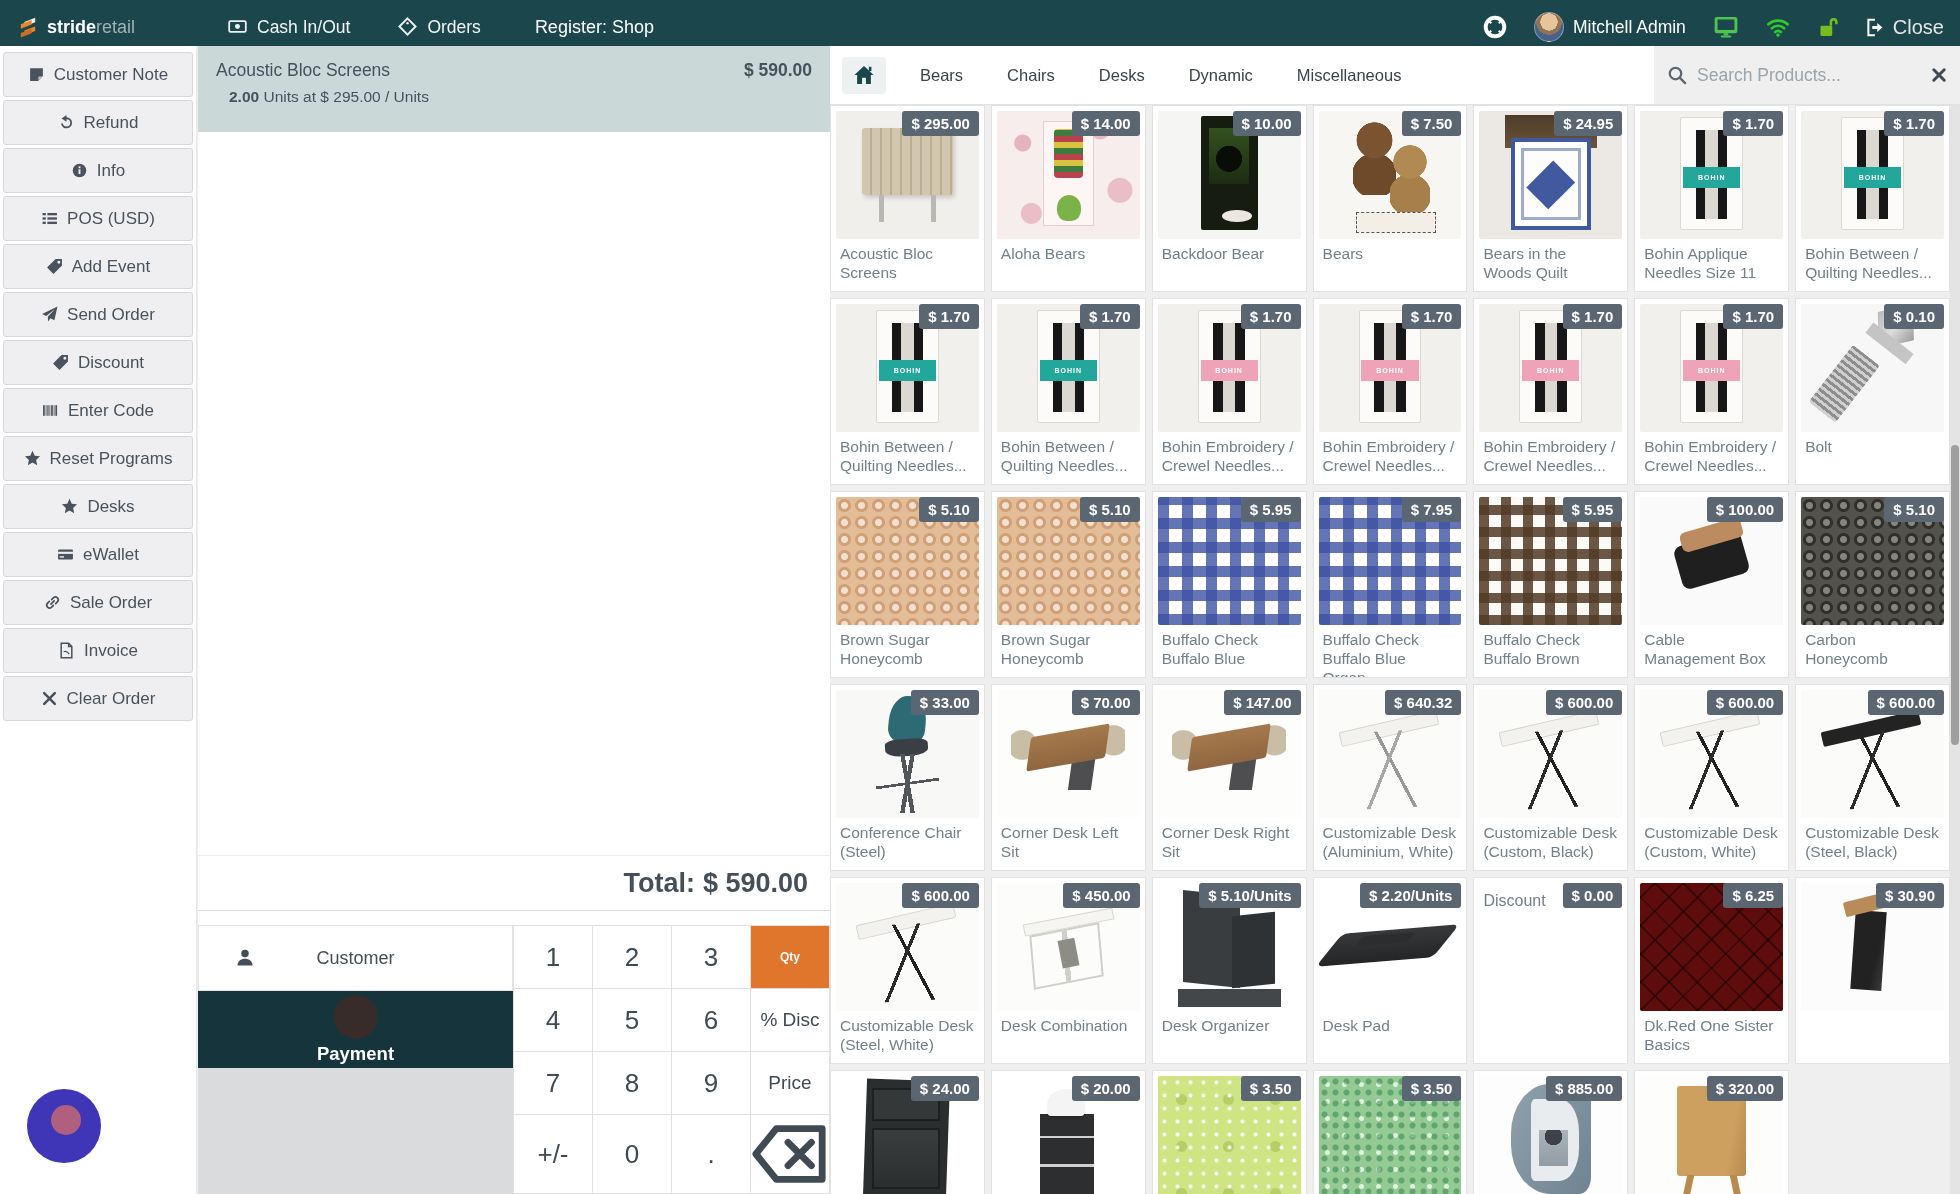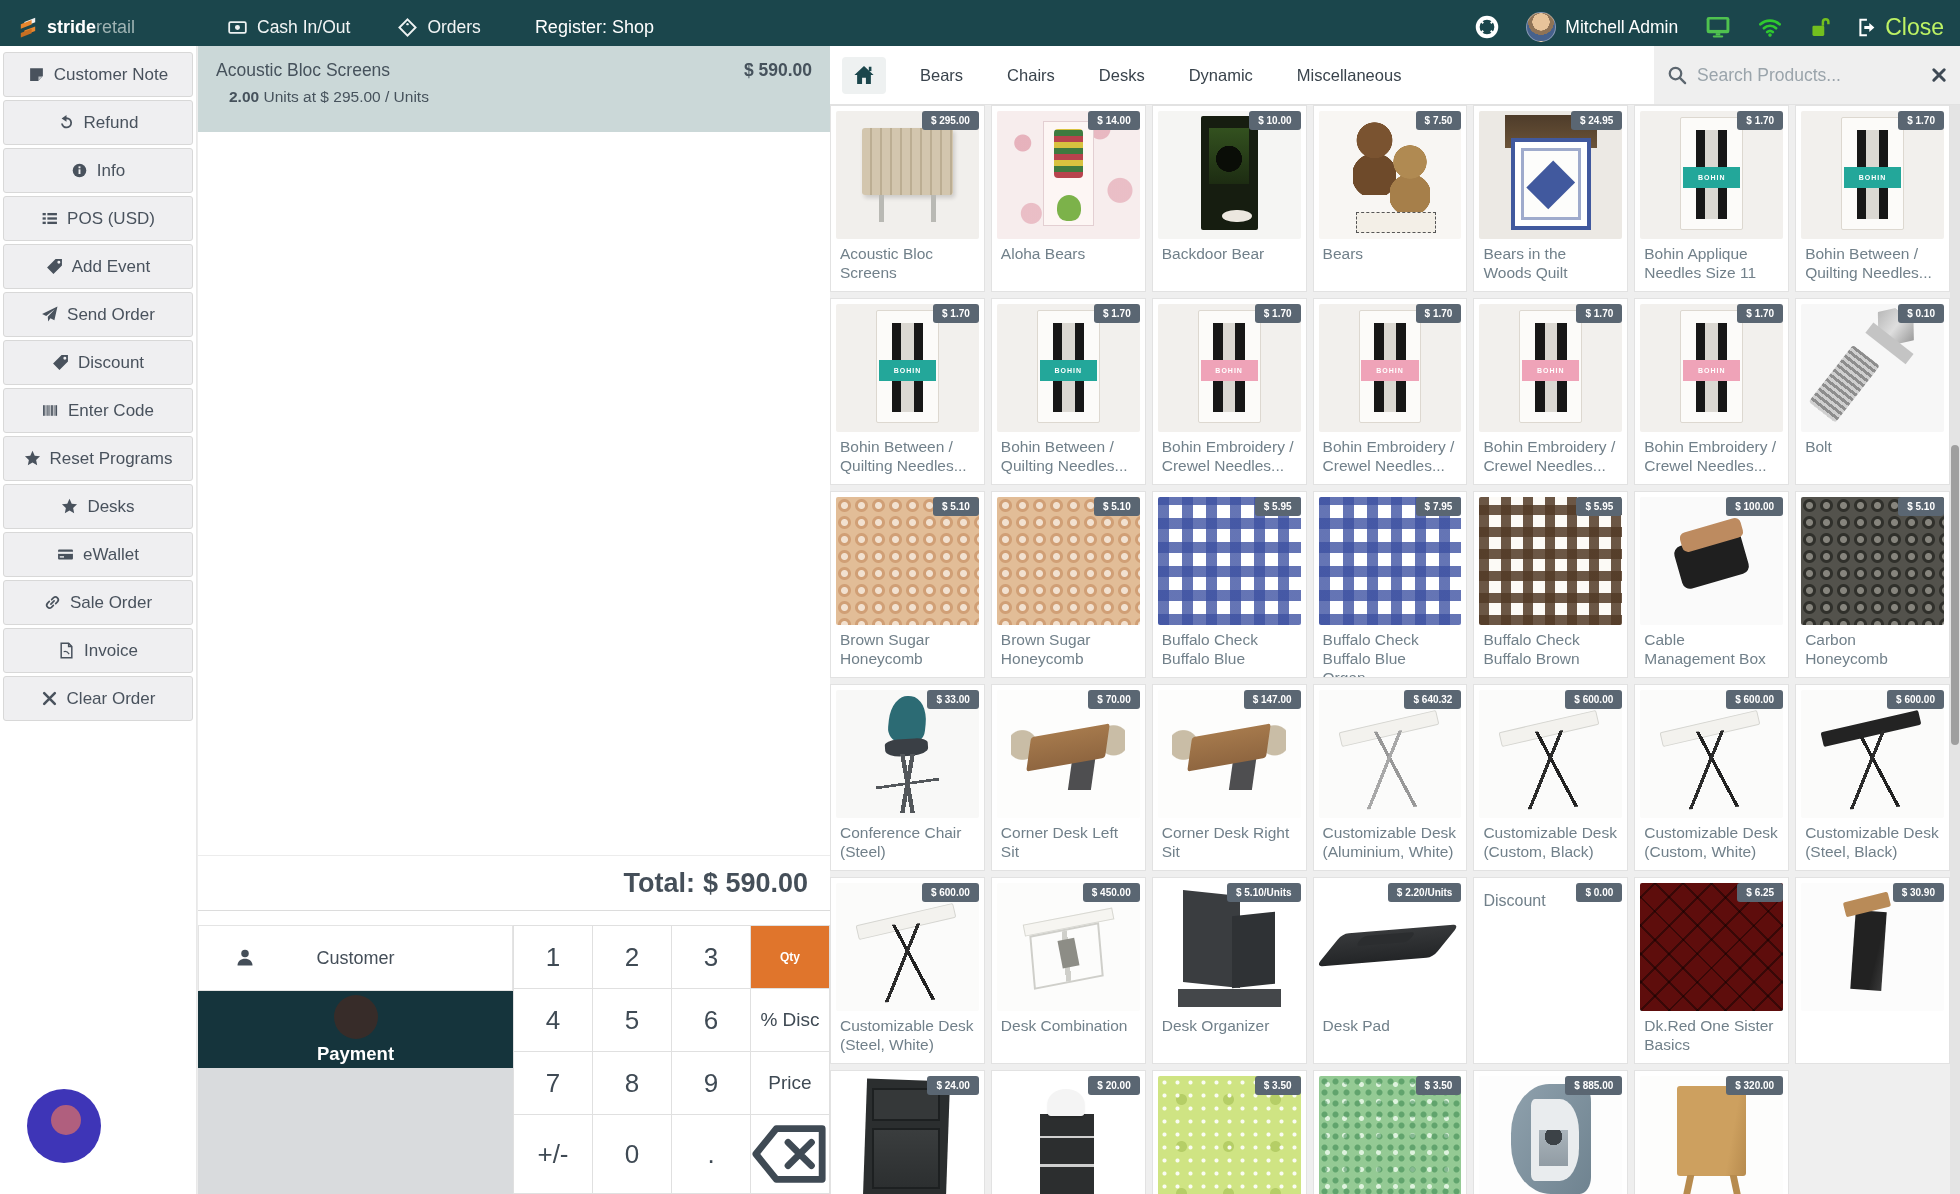--- a/index.html
+++ b/index.html
@@ -12,36 +12,36 @@
   body{font-family:"Liberation Sans",sans-serif;background:#fff;position:relative;color:#444}
   span[data-icon],div[data-icon]{display:inline-flex;align-items:center;justify-content:center}
   span[data-icon] svg,div[data-icon] svg{width:100%;height:100%;display:block}
 
   
   .navbar{position:absolute;top:0;left:0;right:0;height:54px;background:var(--navbar);display:flex;align-items:center;padding:12px 16px;color:#f2f5f5}
   .brand{display:flex;align-items:center;gap:7px;width:212px}
   .brand-mark{width:24px;height:24px}
   .brand-bold{font-size:18px;font-weight:700;color:#fff}
   .brand-light{font-size:18px;color:#9fb3b3}
-  .nav-item{display:flex;align-items:center;gap:10px;font-size:17.5px;margin-right:48px;cursor:pointer}
+  .nav-item{display:flex;gap:10px;font-size:17.5px;margin-right:48px;cursor:pointer}
   .nav-item:first-of-type{margin-left:100px}
   .n-icon{width:19px;height:19px;color:#eef2f2}
   .nav-register{font-size:18px;font-weight:400;color:#fff;margin-left:6px}
   .nav-right{margin-left:auto;display:flex;align-items:center;gap:27px}
   .lifebuoy-ic{width:24px;height:24px;color:#fff}
   .avatar{width:30px;height:30px;border-radius:50%;background:radial-gradient(circle at 50% 32%,#e8c49a 0 36%,#8f7356 37% 54%,#46618c 55%);border:1px solid rgba(255,255,255,.35)}
   .user-wrap{display:flex;align-items:center;gap:9px;cursor:pointer}
   .user-name{font-size:17.5px;color:#fff}
   .st{width:24px;height:24px}
   .st-mon{color:var(--g-mon);width:26px;height:26px}
   .st-wifi{color:var(--g-wifi)}
   .st-lock{color:var(--g-lock);width:22px;height:22px}
   .close-wrap{display:flex;align-items:center;gap:8px;cursor:pointer}
   .close-ic{width:19px;height:19px;color:#fff}
-  .close-label{font-size:23px;color:#bef264}
+  .close-label{font-size:20px;color:#e5e5e5}
 
   
   .sidebar{position:absolute;left:0;top:46px;width:197px;bottom:0;background:#fff;border-right:1px solid #e8e8e8;padding:6px 3px}
   .side-btn{height:45px;margin-bottom:3px;background:#efeff1;border:1px solid #d8d8d8;border-radius:3px;display:flex;align-items:center;justify-content:center;gap:9px;font-size:17px;color:#49525d;cursor:pointer}
   .s-icon{width:17px;height:17px;color:#49525d;flex:0 0 auto}
 
   
   .order-panel{position:absolute;left:197px;top:46px;width:633px;bottom:0;background:#fff;border-left:1px solid #ededed}
   .order-line{position:absolute;top:0;left:0;right:0;height:86px;background:var(--selline);padding:14px 18px;cursor:pointer}
   .ol-top{display:flex;justify-content:space-between;font-size:17.5px;color:#46525c}
@@ -71,21 +71,21 @@
   .home-btn{width:44px;height:37px;background:#eef1f1;border-radius:4px;display:flex;align-items:center;justify-content:center;color:var(--navbar);margin-right:12px;cursor:pointer}
   .home-btn span{width:22px;height:22px}
   .cat{padding:0 22px;font-size:16.5px;color:#39434c;cursor:pointer;line-height:59px}
   .searchbox{margin-left:auto;width:306px;background:#efefef;display:flex;align-items:center;gap:10px;padding:0 13px}
   .search-ic{width:20px;height:20px;color:#5c666f}
   .search-input{flex:1;border:none;background:transparent;font-size:17.5px;color:#555;outline:none;min-width:0}
   .search-input::placeholder{color:#9aa4ab}
   .clear-ic{width:16px;height:16px;color:#3e4954;cursor:pointer}
   .grid{position:absolute;top:59px;left:0;right:10px;bottom:0;display:grid;grid-template-columns:repeat(7,1fr);grid-auto-rows:187px;gap:6px;background:#efefef;overflow:hidden}
   .pcard{background:#fff;border:1px solid #e2e2e2;position:relative;cursor:pointer;overflow:hidden}
-  .badge{position:absolute;top:5px;right:5px;z-index:2;background:var(--badge);color:#fff;font-size:10px;font-weight:700;padding:4px 9px;border-radius:3px;white-space:nowrap}
+  .badge{position:absolute;top:5px;right:5px;z-index:2;background:var(--badge);color:#fff;font-size:15px;font-weight:700;padding:4px 9px;border-radius:3px;white-space:nowrap}
   .pname{padding:6px 9px 0;font-size:15.5px;color:#71808a;line-height:1.22}
   .pcard.no-img .pname{padding-top:13px;font-size:16px}
   .vscroll{position:absolute;top:59px;right:0;bottom:0;width:10px;background:#e4e4e4}
   .vthumb{position:absolute;left:1px;right:1px;top:340px;height:300px;background:#9f9f9f;border-radius:4px}
 
   
   .fab{position:absolute;left:27px;top:1089px;width:74px;height:74px;border-radius:50%;background:var(--fab);display:flex;align-items:center;justify-content:center;z-index:6;cursor:pointer}
   .fab-inner{width:30px;height:30px;border-radius:50%;background:var(--fab-inner);transform:translate(2px,-6px)}
 
   

